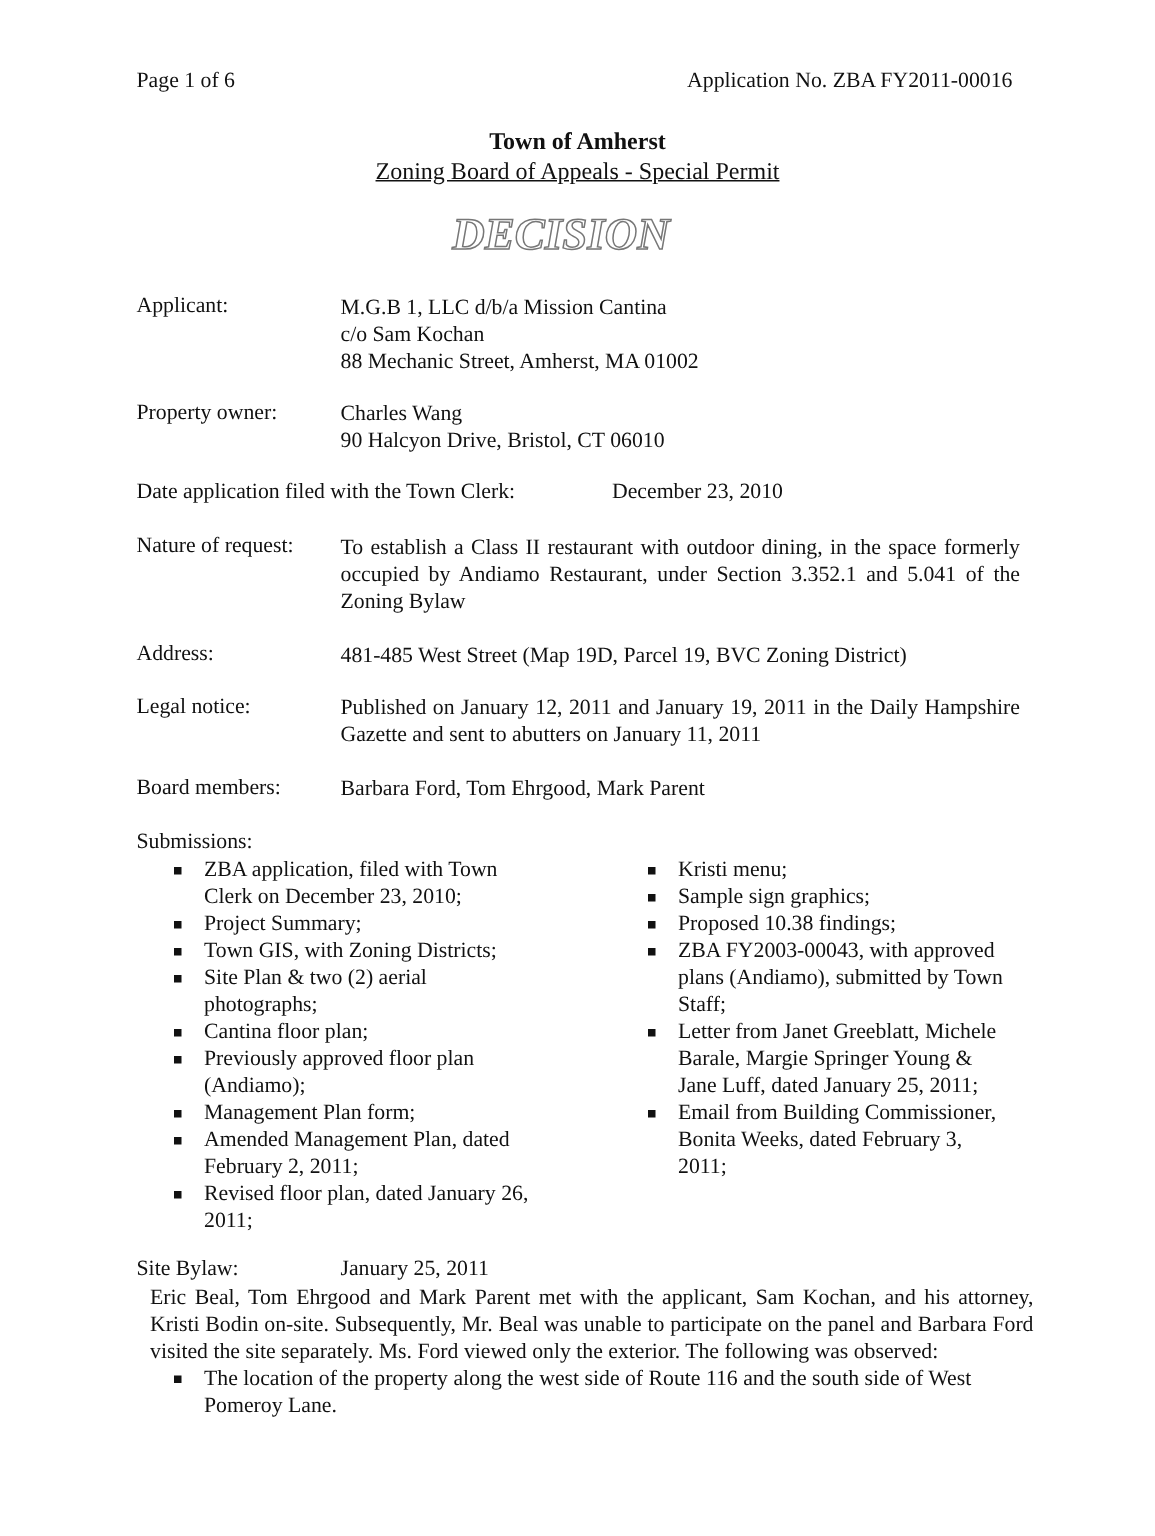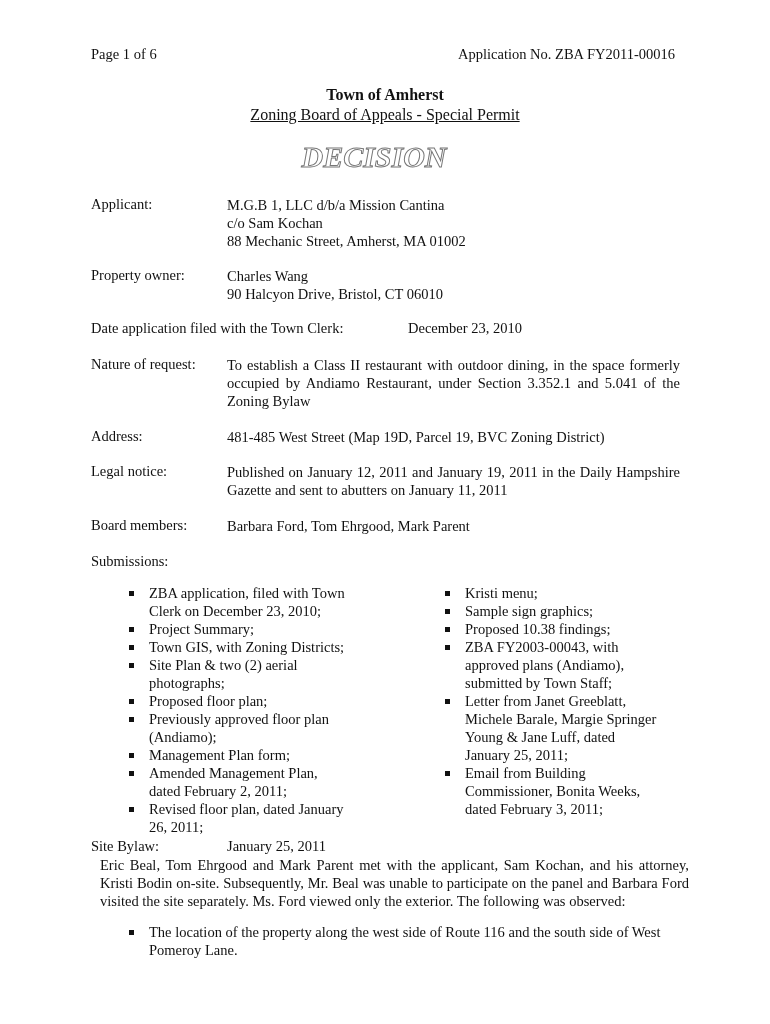--- a/index.html
+++ b/index.html
@@ -9,21 +9,21 @@
   .hdr-left { left:91px; top:46px; }
   .hdr-right { right:95px; top:46px; }
   .title1 { left:0; width:770px; text-align:center; top:86px; font-weight:bold; font-size:16px; }
   .title2 { left:0; width:770px; text-align:center; top:106px; font-weight:normal; font-size:16px; text-decoration:underline; }
   .decision { left:0; width:748px; text-align:center; top:140px; font-size:30px; font-style:italic; font-weight:bold;
               color:#fff; -webkit-text-stroke:1px #777; letter-spacing:0px; }
   .lbl { font-weight:normal; left:91px; }
   .val { left:227px; line-height:18px; }
   .para { left:227px; width:453px; white-space:normal; text-align:justify; line-height:18px; }
   .col { position:absolute; line-height:18px; }
-  .col ul { margin:13px; padding:0; list-style:none; }
+  .col ul { margin:0; padding:0; list-style:none; }
   .col li { position:relative; padding-left:26px; }
   .col li::before { content:""; position:absolute; left:6px; top:7px; width:5px; height:5px; background:#111; }
   .sitepara { left:100px; width:589px; white-space:normal; text-align:justify; line-height:18px; }
 </style>
 </head>
 <body>
 
 <div class="abs hdr-left">Page 1 of 6</div>
 <div class="abs hdr-right">Application No. ZBA FY2011-00016</div>
 
@@ -55,21 +55,21 @@
 <div class="abs lbl" style="top:517px">Board members:</div>
 <div class="abs val" style="top:517px">Barbara Ford, Tom Ehrgood, Mark Parent</div>
 
 <div class="abs lbl" style="top:553px">Submissions:</div>
 <div class="col" style="left:110px; top:571px; width:250px">
   <ul>
     <li>ZBA application, filed with Town Clerk on December 23, 2010;</li>
     <li>Project Summary;</li>
     <li>Town GIS, with Zoning Districts;</li>
     <li>Site Plan &amp; two (2) aerial photographs;</li>
-    <li>Proposed floor plan;</li>
+    <li>Cantina floor plan;</li>
     <li>Previously approved floor plan (Andiamo);</li>
     <li>Management Plan form;</li>
     <li>Amended Management Plan, dated February 2, 2011;</li>
     <li>Revised floor plan, dated January 26, 2011;</li>
   </ul>
 </div>
 <div class="col" style="left:426px; top:571px; width:250px">
   <ul>
     <li>Kristi menu;</li>
     <li>Sample sign graphics;</li>

